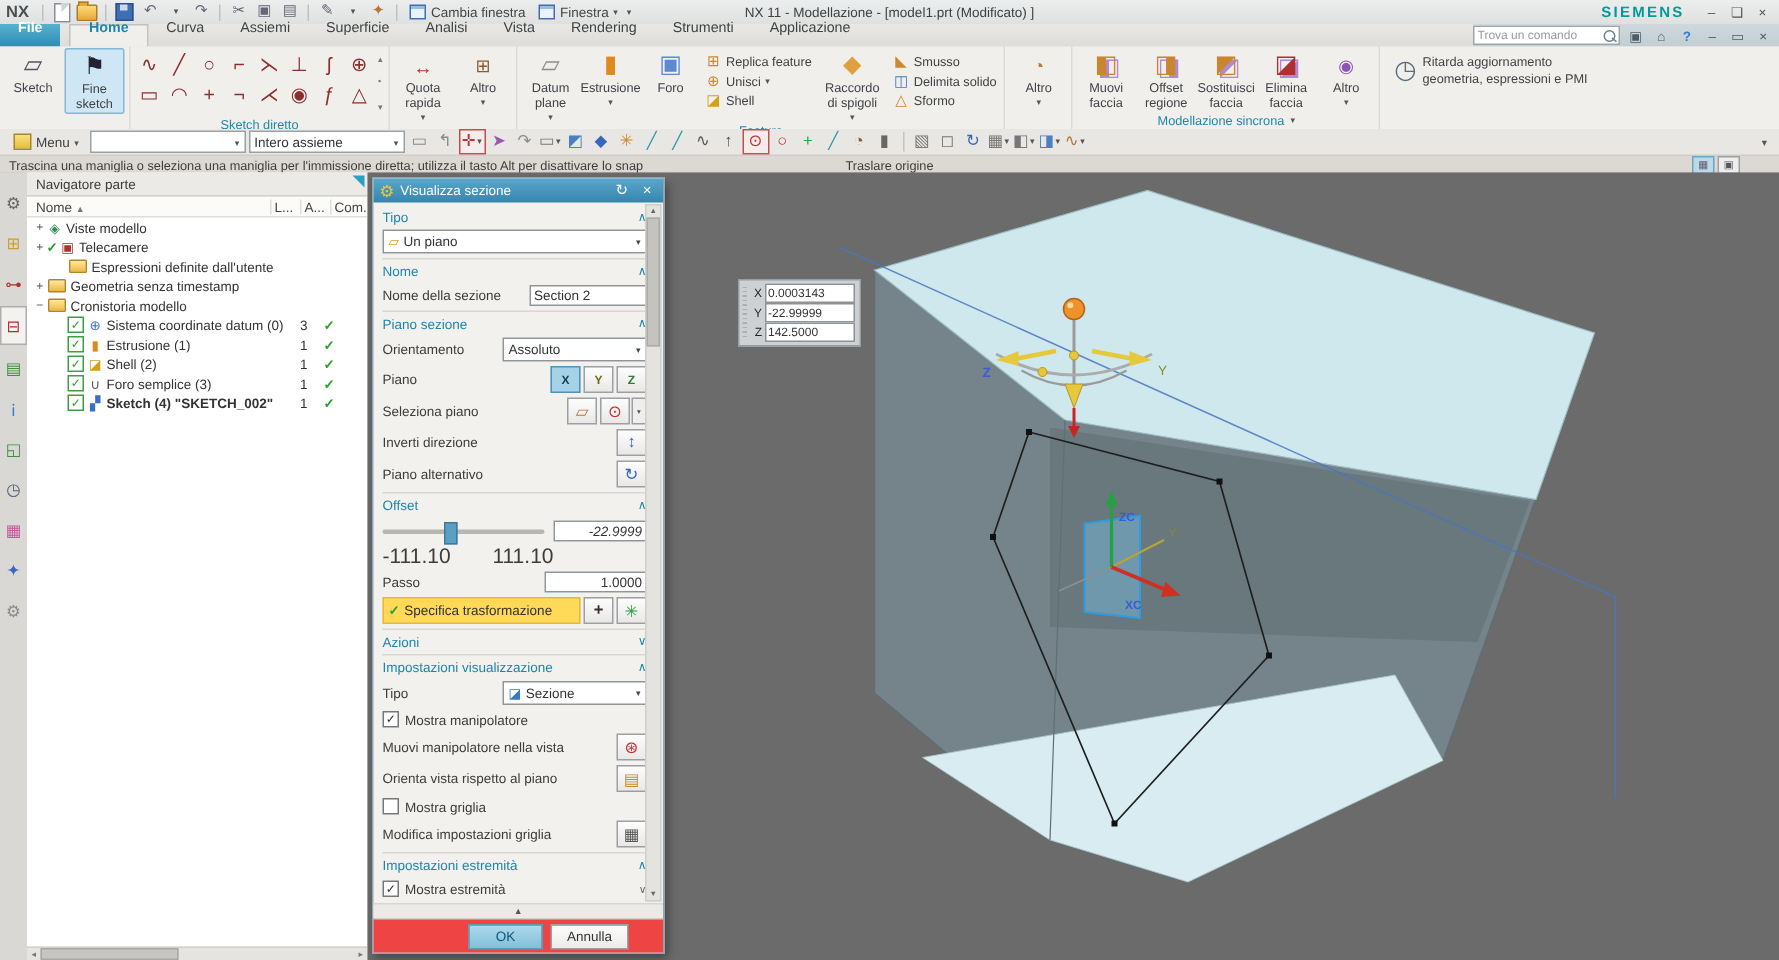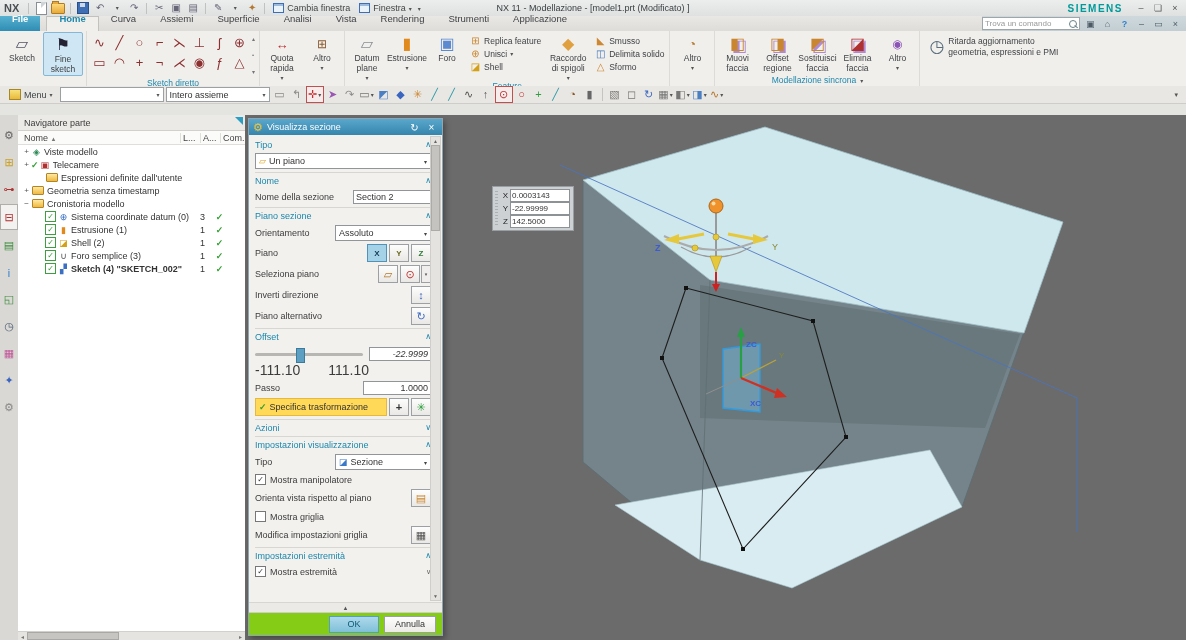--- a/index.html
+++ b/index.html
@@ -137,21 +137,21 @@
   .track{flex:1;height:3px;background:#b8b6b2;border-radius:2px;position:relative;margin-right:6px;}
   .thumb{position:absolute;left:38%;top:-5px;width:7px;height:13px;background:#5d9fc2;border:1px solid #3a7a9c;}
   .sl-val{width:56px;}
   .range-row{display:flex;font-size:14px;color:#3c3c3c;margin:1px 0 2px;text-align:right;}
   .range-row .mx{margin-left:auto;margin-right:62px;}
   .yellowbar{flex:1;height:16px;background:#ffd957;border:1px solid #e3b93e;display:flex;align-items:center;padding:0 3px;gap:3px;color:#333;}
   .yellowbar .chk{color:#2f9f2f;font-weight:bold;}
   .cbrow{display:flex;align-items:center;gap:4px;margin:4px 0;color:#3c3c3c;}
   .cb{width:9px;height:9px;border:1px solid #777;background:#fff;display:flex;align-items:center;justify-content:center;font-size:8px;color:#333;line-height:1;}
   .dlg-collapse{height:9px;display:flex;align-items:center;justify-content:center;color:#555;font-size:6px;border-top:1px solid #d8d6d2;flex:none;background:#eceae7;}
-  .dlg-foot{height:22px;background:#84cc16;border-top:1px solid #cfcdc9;display:flex;align-items:center;justify-content:flex-end;gap:5px;padding:0 6px;flex:none;}
+  .dlg-foot{height:22px;background:#ef4444;border-top:1px solid #cfcdc9;display:flex;align-items:center;justify-content:flex-end;gap:5px;padding:0 23px;flex:none;}
   .okbtn{width:48px;height:15px;background:linear-gradient(#aed9ea,#7fc0da);border:1px solid #549ec0;color:#0e5876;display:flex;align-items:center;justify-content:center;font-size:9px;}
   .cancelbtn{width:50px;height:15px;background:linear-gradient(#fdfdfc,#ecebe8);border:1px solid #9aa0a3;display:flex;align-items:center;justify-content:center;font-size:9px;color:#333;}
 </style>
 </head>
 <body>
 
 <div id="app">
 
   <div class="titlebar">
     <span class="nx-logo">NX</span>
@@ -479,20 +479,28 @@
           <span class="drop">▾</span>
         </span>
         <span class="tb-ic">
           <span style="color: rgb(181, 120, 47);">∿</span>
           <span class="drop">▾</span>
         </span>
       </span>
     <span class="tb-far">▾</span>
   </div>
 
+  <div class="promptbar">
+    <span class="prompt-hint">Trascina una maniglia o seleziona una maniglia per l'immissione diretta; utilizza il tasto Alt per disattivare lo snap</span>
+    <span class="prompt-status">Traslare origine</span>
+    <span class="prompt-icons">
+      <span class="pic on">▦</span>
+      <span class="pic">▣</span>
+    </span>
+  </div>
 
   <div class="main">
 
     <div class="resbar" id="resbar">
         <span class="res-ic" style="color: rgb(102, 102, 102);">⚙</span>
         <span class="res-ic" style="color: rgb(201, 162, 39);">⊞</span>
         <span class="res-ic" style="color: rgb(176, 48, 48);">⊶</span>
         <span class="res-ic active" style="color: rgb(176, 48, 48);">⊟</span>
         <span class="res-ic" style="color: rgb(63, 143, 63);">▤</span>
         <span class="res-ic" style="color: rgb(47, 127, 208);">ℹ</span>
@@ -810,20 +818,26 @@
                 <span style="color:#3a78c8;">◪</span>
                 <span>Sezione</span>
                 <span class="car">▾</span>
               </span>
             </div>
             <div class="cbrow">
               <span class="cb">✓</span>
               <span>Mostra manipolatore</span>
             </div>
             <div class="frow">
+              <span class="fl">Muovi manipolatore nella vista</span>
+              <span class="ibtn">
+                  <span style="color:#c03030;">⊛</span>
+                </span>
+            </div>
+            <div class="frow">
               <span class="fl">Orienta vista rispetto al piano</span>
               <span class="ibtn">
                   <span style="color:#cc8833;">▤</span>
                 </span>
             </div>
             <div class="cbrow">
               <span class="cb"></span>
               <span>Mostra griglia</span>
             </div>
             <div class="frow">

